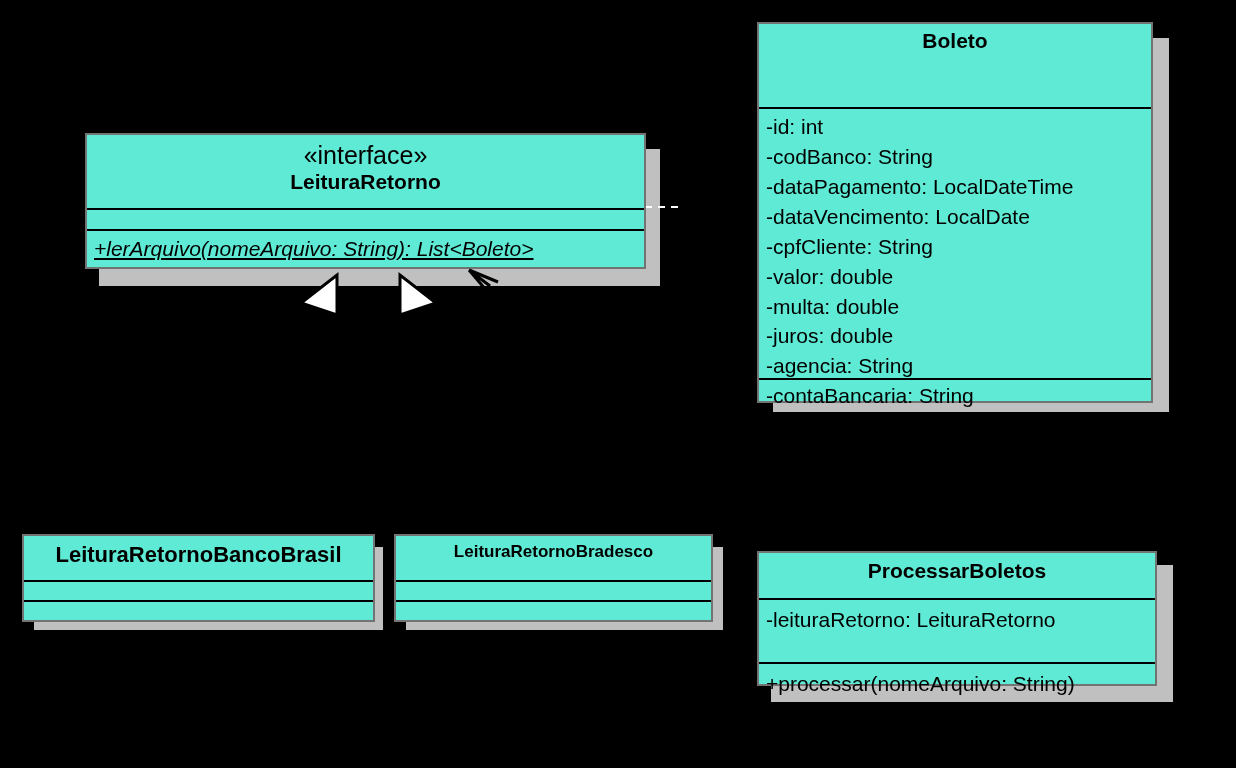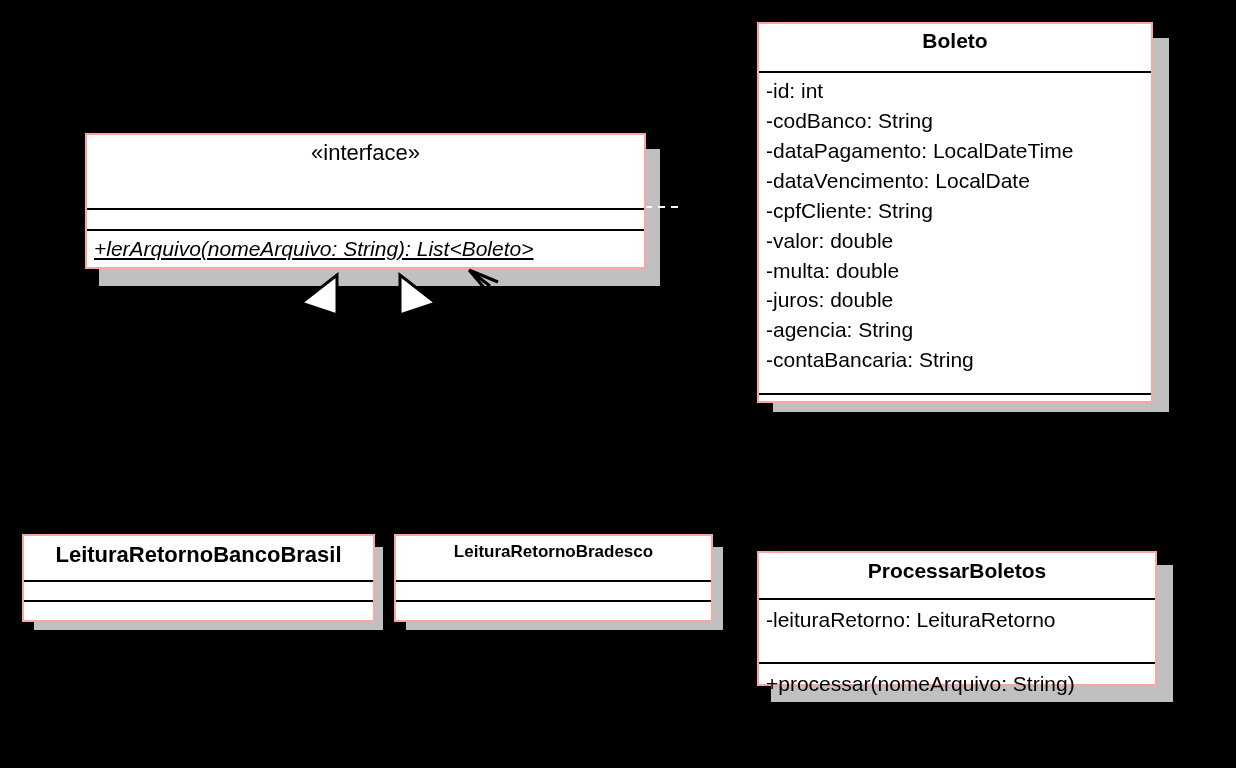--- a/index.html
+++ b/index.html
@@ -15,22 +15,22 @@
     position: relative;
     width: 1236px;
     height: 768px;
     background: #000000;
     overflow: hidden;
   }
 
   
   .uml-class {
     position: absolute;
-    background: #ffffff;
-    border: 2px solid #fca5a5;
+    background: #5eead4;
+    border: 2px solid #737373;
     box-sizing: border-box;
     z-index: 3;
   }
   .uml-shadow {
     position: absolute;
     background: #c0c0c0;
     z-index: 1;
   }
   .compartment {
     box-sizing: border-box;
@@ -44,21 +44,21 @@
     font-weight: bold;
     font-size: 21px;
     color: #000000;
     line-height: 1.18;
     padding: 5px 8px 6px 8px;
     white-space: nowrap;
   }
   .cls-stereotype {
     display: block;
     font-weight: normal;
-    font-size: 22px;
+    font-size: 25px;
     line-height: 1.2;
   }
   .cls-name {
     display: block;
   }
   .member-list {
     list-style: none;
     margin: 0;
     padding: 3px 0 3px 0;
   }
@@ -103,21 +103,21 @@
     </g>
   </svg>
 
   <div class="uml-shadow" style="left:773px; top:38px; width:396px; height:374px;"></div>
   <div class="uml-class" style="left:757px; top:22px; width:396px; height:381px;">
     <div class="compartment" style="height:47px;">
       <div class="cls-header">
         <span class="cls-name">Boleto</span>
       </div>
     </div>
-    <div class="compartment" style="height:322px;">
+    <div class="compartment" style="height:271px;margin-top:36px;">
       <ul class="member-list">
         <li class="member">-id: int</li>
         <li class="member">-codBanco: String</li>
         <li class="member">-dataPagamento: LocalDateTime</li>
         <li class="member">-dataVencimento: LocalDate</li>
         <li class="member">-cpfCliente: String</li>
         <li class="member">-valor: double</li>
         <li class="member">-multa: double</li>
         <li class="member">-juros: double</li>
         <li class="member">-agencia: String</li>
@@ -125,20 +125,21 @@
       </ul>
     </div>
     <div class="compartment blank" style="height:18px;"></div>
   </div>
 
   <div class="uml-shadow" style="left:99px; top:149px; width:561px; height:137px;"></div>
   <div class="uml-class" style="left:85px; top:133px; width:561px; height:136px;">
     <div class="compartment" style="height:73px;">
       <div class="cls-header">
         <span class="cls-stereotype">«interface»</span>
+        <span class="cls-name">LeituraRetorno</span>
       </div>
     </div>
     <div class="compartment blank" style="height:21px;"></div>
     <div class="compartment" style="height:38px;text-decoration:underline;">
       <ul class="member-list">
         <li class="member italic">+lerArquivo(nomeArquivo: String): List&lt;Boleto&gt;</li>
       </ul>
     </div>
   </div>
 

